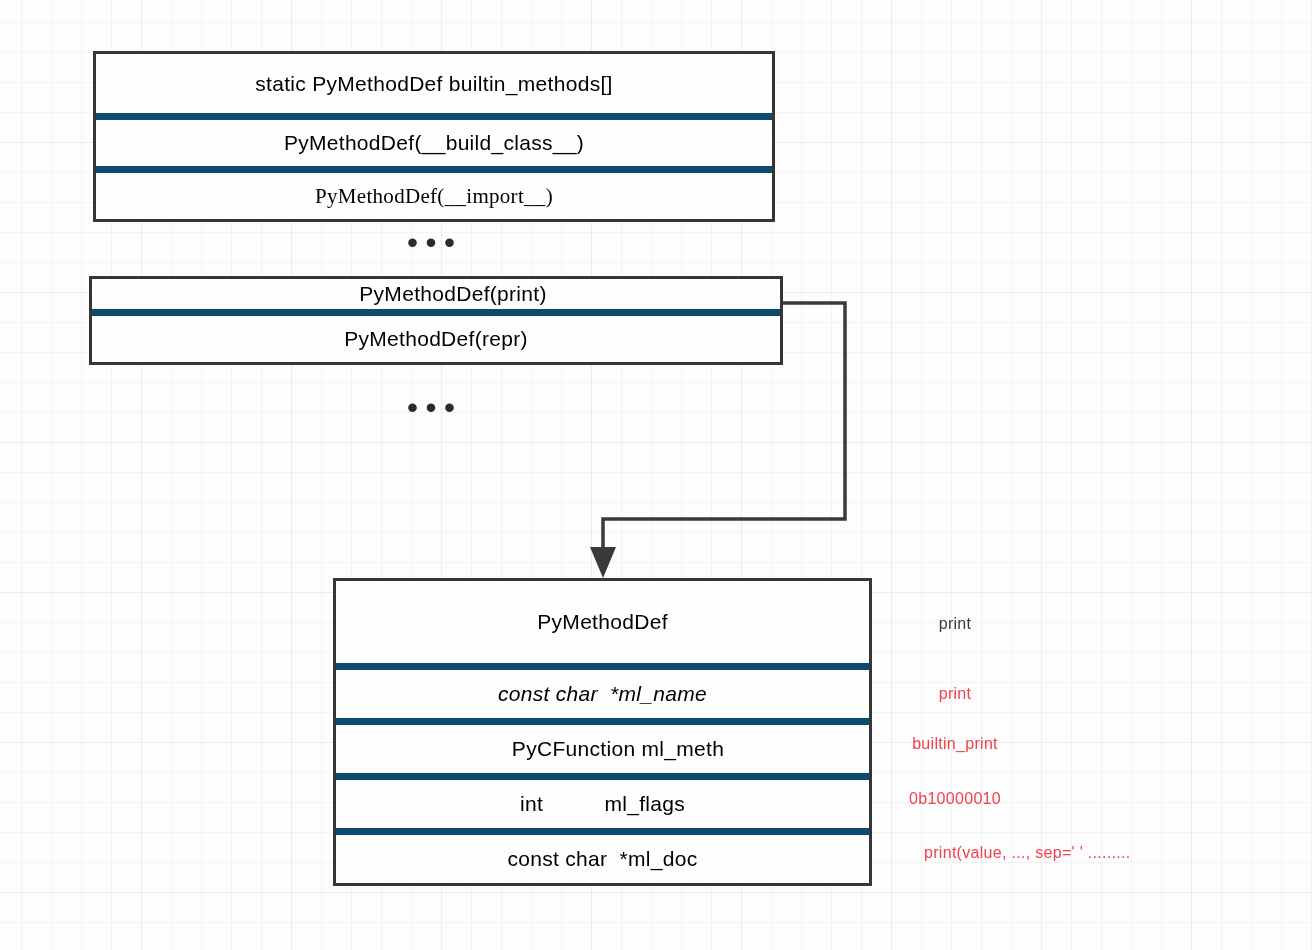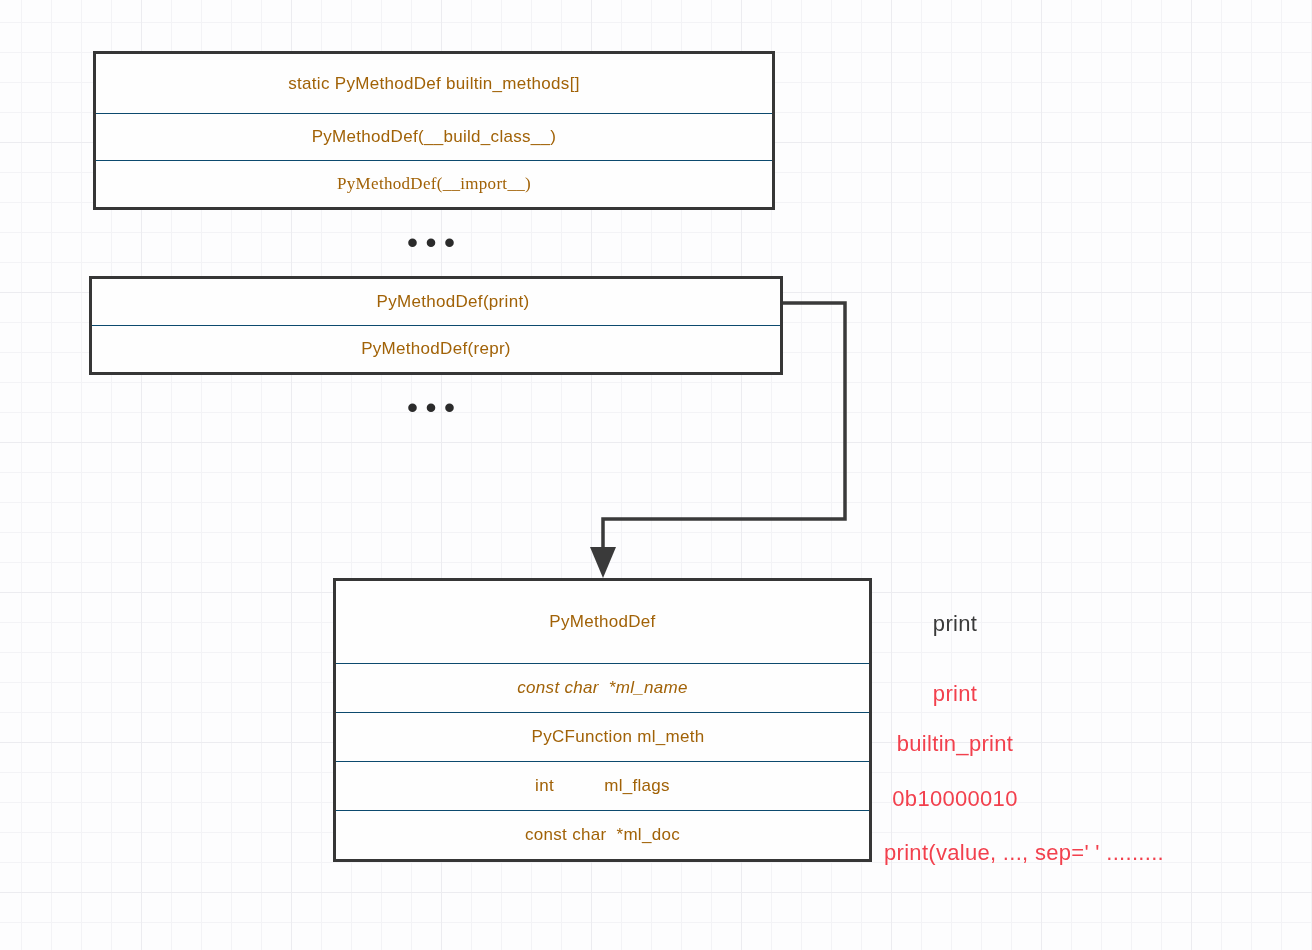--- a/index.html
+++ b/index.html
@@ -24,39 +24,39 @@
   .struct-box {
     position: absolute;
     box-sizing: border-box;
     border: 3px solid #363636;
     background: #fefefe;
   }
   .struct-row {
     display: flex;
     align-items: center;
     justify-content: center;
-    font-size: 17px;
+    font-size: 21px;
     letter-spacing: 0.3px;
     white-space: pre;
-    color: #a16207;
+    color: #000000;
   }
-  .struct-row + .struct-row { border-top: 1px solid #0c4a6e; }
+  .struct-row + .struct-row { border-top: 7px solid #0c4a6e; }
   .ellipsis {
     position: absolute;
     width: 140px;
     text-align: center;
     font-size: 30px;
     font-weight: bold;
     letter-spacing: 8px;
     color: #2b2b2b;
     line-height: 1;
   }
   .annotation {
     position: absolute;
-    font-size: 22px;
+    font-size: 16px;
     letter-spacing: 0.3px;
     white-space: pre;
     line-height: 30px;
   }
   .annotation.centered { width: 142px; text-align: center; }
   .ink  { color: #3a3a3a; }
   .red  { color: #f2404d; }
   svg.arrow-layer {
     position: absolute;
     left: 0; top: 0;
@@ -75,33 +75,33 @@
 
   <div class="struct-box" style="left:93px; top:51px; width:682px;">
     <div class="struct-row" style="height:59px;">static PyMethodDef builtin_methods[]</div>
     <div class="struct-row" style="height:46px;">PyMethodDef(__build_class__)</div>
     <div class="struct-row" style="height:46px;font-family:Liberation Serif, serif;">PyMethodDef(__import__)</div>
   </div>
 
   <div class="ellipsis" style="left:365px; top:228px;">•••</div>
 
   <div class="struct-box" style="left:89px; top:276px; width:694px;">
-    <div class="struct-row" style="height:46px;padding-left:34px;">PyMethodDef(print)</div>
+    <div class="struct-row" style="height:30px;padding-left:34px;">PyMethodDef(print)</div>
     <div class="struct-row" style="height:46px;">PyMethodDef(repr)</div>
   </div>
 
   <div class="ellipsis" style="left:365px; top:393px;">•••</div>
 
   <div class="struct-box" style="left:333px; top:578px; width:539px;">
     <div class="struct-row" style="height:82px;">PyMethodDef</div>
     <div class="struct-row" style="height:48px;font-style:italic;">const char  *ml_name</div>
     <div class="struct-row" style="height:48px;padding-left:31px;">PyCFunction ml_meth</div>
     <div class="struct-row" style="height:48px;">int          ml_flags</div>
     <div class="struct-row" style="height:48px;">const char  *ml_doc</div>
   </div>
 
   <div class="annotation centered ink" style="left:884px; top:609px;">print</div>
   <div class="annotation centered red" style="left:884px; top:679px;">print</div>
   <div class="annotation centered red" style="left:884px; top:729px;">builtin_print</div>
   <div class="annotation centered red" style="left:884px; top:784px;">0b10000010</div>
-  <div class="annotation red" style="left:884px; top:838px;">print(value, ..., sep=' ' .........</div>
+  <div class="annotation red" style="left:924px; top:838px;">print(value, ..., sep=' ' .........</div>
 
 </div>
 
 </body></html>

